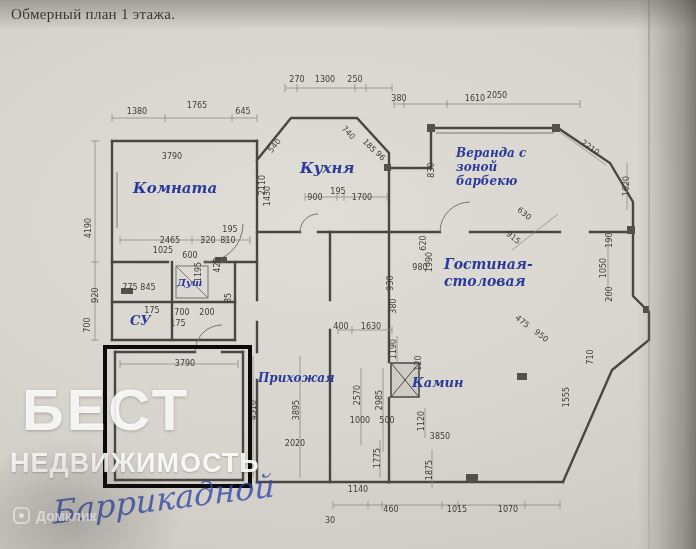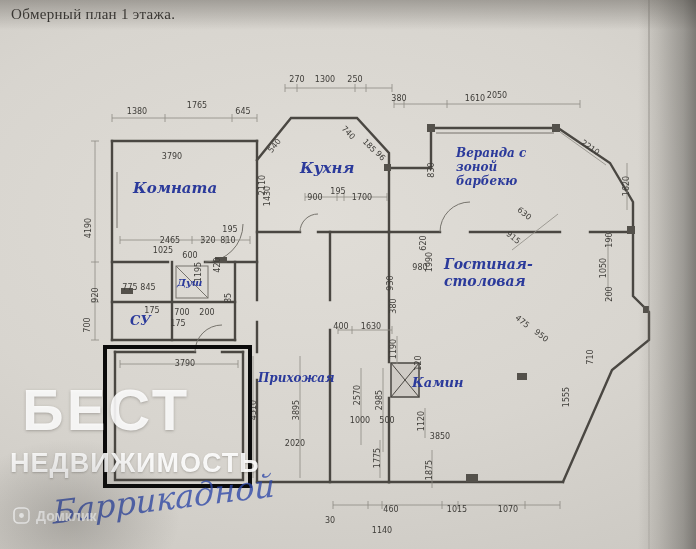--- a/index.html
+++ b/index.html
@@ -211,21 +211,21 @@
       <span class="dim" style="left: 380px; top: 400px; transform: translate(-50%, -50%) rotate(-90deg);">2985</span>
       <span class="dim" style="left: 360px; top: 421px; transform: translate(-50%, -50%) rotate(0deg);">1000</span>
       <span class="dim" style="left: 387px; top: 421px; transform: translate(-50%, -50%) rotate(0deg);">500</span>
       <span class="dim" style="left: 422px; top: 421px; transform: translate(-50%, -50%) rotate(-90deg);">1120</span>
       <span class="dim" style="left: 440px; top: 437px; transform: translate(-50%, -50%) rotate(0deg);">3850</span>
       <span class="dim" style="left: 297px; top: 410px; transform: translate(-50%, -50%) rotate(-90deg);">3895</span>
       <span class="dim" style="left: 254px; top: 410px; transform: translate(-50%, -50%) rotate(-90deg);">4510</span>
       <span class="dim" style="left: 295px; top: 444px; transform: translate(-50%, -50%) rotate(0deg);">2020</span>
       <span class="dim" style="left: 378px; top: 458px; transform: translate(-50%, -50%) rotate(-90deg);">1775</span>
       <span class="dim" style="left: 430px; top: 470px; transform: translate(-50%, -50%) rotate(-90deg);">1875</span>
-      <span class="dim" style="left: 358px; top: 531px; transform: translate(-50%, -50%) rotate(0deg); margin-left: 24px;">1140</span>
+      <span class="dim" style="left: 358px; top: 490px; transform: translate(-50%, -50%) rotate(0deg);">1140</span>
       <span class="dim" style="left: 391px; top: 510px; transform: translate(-50%, -50%) rotate(0deg);">460</span>
       <span class="dim" style="left: 457px; top: 510px; transform: translate(-50%, -50%) rotate(0deg);">1015</span>
       <span class="dim" style="left: 508px; top: 510px; transform: translate(-50%, -50%) rotate(0deg);">1070</span>
       <span class="dim" style="left: 330px; top: 521px; transform: translate(-50%, -50%) rotate(0deg);">30</span>
       <span class="dim" style="left: 185px; top: 364px; transform: translate(-50%, -50%) rotate(0deg);">3790</span>
     </div>
   <div class="room-layer">
       <div class="room-label" style="left: 133px; top: 180px; font-size: 15px; color: rgb(43, 58, 155);">
         <div>Комната</div>
       </div>

